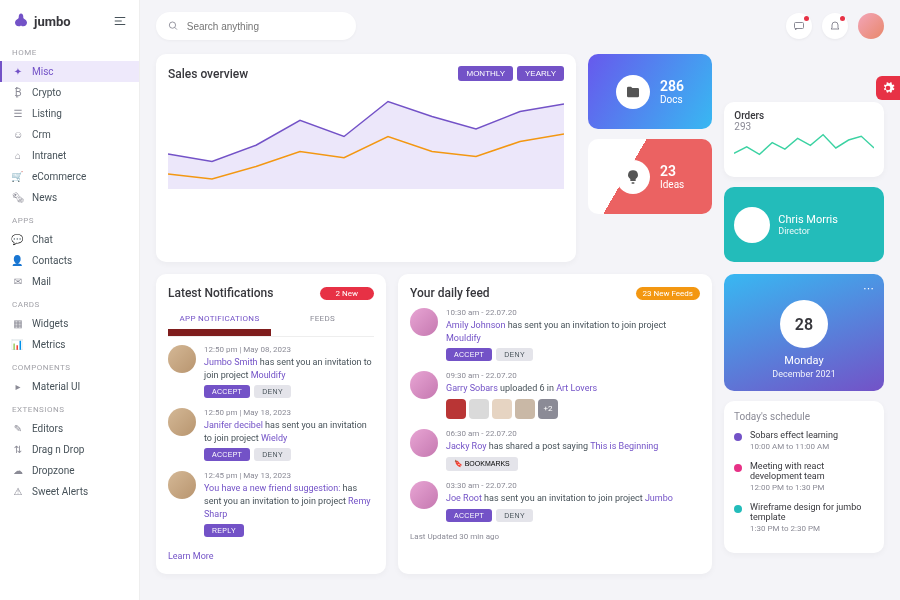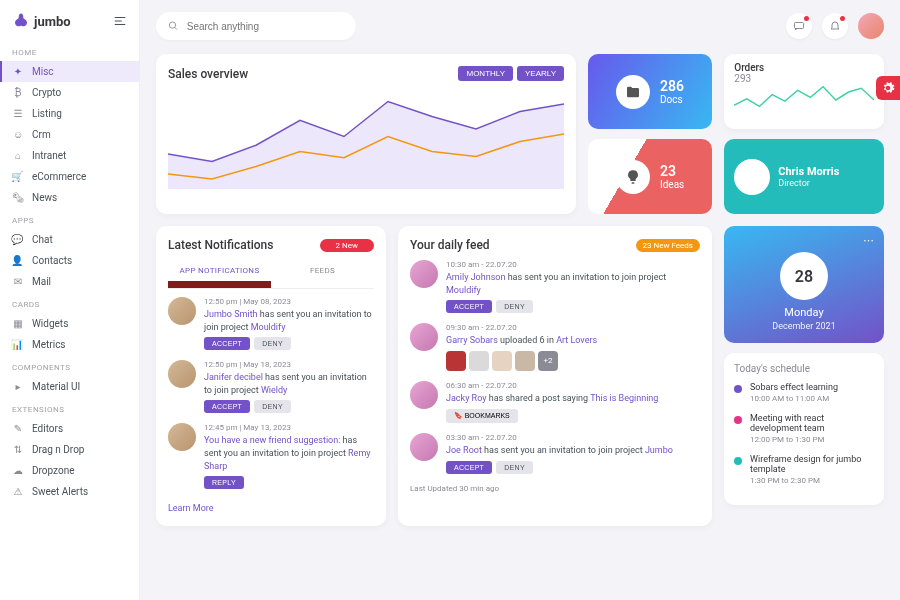--- a/index.html
+++ b/index.html
@@ -32,26 +32,26 @@
 .pbtn { background: #7352c7; color: #fff; font-size: 8px; padding: 3px 8px; border-radius: 3px; cursor: pointer; border: none; }
 .chart-area { height: 100px; position: relative; }
 .stat-col { display: flex; flex-direction: column; gap: 10px; }
 .stat-card { height: 75px; border-radius: 10px; display: flex; align-items: center; padding: 0 28px; gap: 10px; color: #fff; }
 .stat-docs { background: linear-gradient(120deg, #6759ed, #38b8f2); }
 .stat-ideas { background: linear-gradient(120deg, #fff 35%, #eb6262 35%); }
 .stat-ico { width: 34px; height: 34px; background: #fff; border-radius: 50%; display: flex; align-items: center; justify-content: center; color: #555; }
 .stat-ideas .stat-ico { background: #fff; }
 .stat-num { font-size: 14px; font-weight: 600; }
 .stat-lbl { font-size: 10px; }
-.orders-card { height: 75px; padding: 8px 10px; }
+.orders-card { height: 75px; padding: 8px 10px; margin-top: 48px; }
 .orders-card h4 { font-size: 10px; font-weight: 500; color: #37373c; }
 .orders-card .num { font-size: 10px; color: #8b8b96; }
 .person-card { height: 75px; background: #23bcba; color: #fff; display: flex; align-items: center; gap: 8px; padding: 0 10px; border-radius: 10px; }
 .person-card .av { width: 36px; height: 36px; border-radius: 50%; background: #fff; }
-.person-card .nm { font-size: 11px; font-weight: 700; }
+.person-card .nm { font-size: 11px; font-weight: 400; }
 .person-card .rl { font-size: 9px; opacity: 0.9; }
 .row2 { display: grid; grid-template-columns: 230px 1fr 160px; gap: 12px; margin-top: 12px; }
 .notif-card h3, .feed-card h3 { font-size: 12px; font-weight: 500; color: #37373c; }
 .card-head { display: flex; justify-content: space-between; align-items: center; margin-bottom: 8px; }
 .badge-pink { background: #e73145; color: #fff; font-size: 8px; padding: 2px 16px; border-radius: 9px; }
 .badge-orange { background: #f39711; color: #fff; font-size: 8px; padding: 2px 7px; border-radius: 9px; }
 .tabs { display: flex; border-bottom: 1px solid #eee; margin-bottom: 8px; }
 .tab { flex: 1; text-align: center; font-size: 8px; padding: 6px 0; color: #8b8b96; cursor: pointer; letter-spacing: 0.3px; }
 .tab.active { color: #7352c7; border-bottom: 7px solid #7f1d1d; }
 .notif-item { display: flex; gap: 8px; margin-bottom: 10px; }

